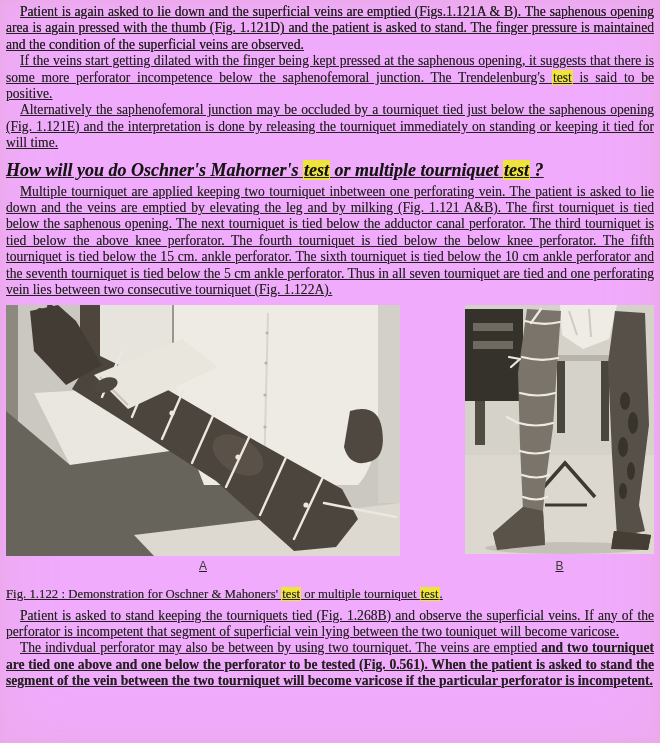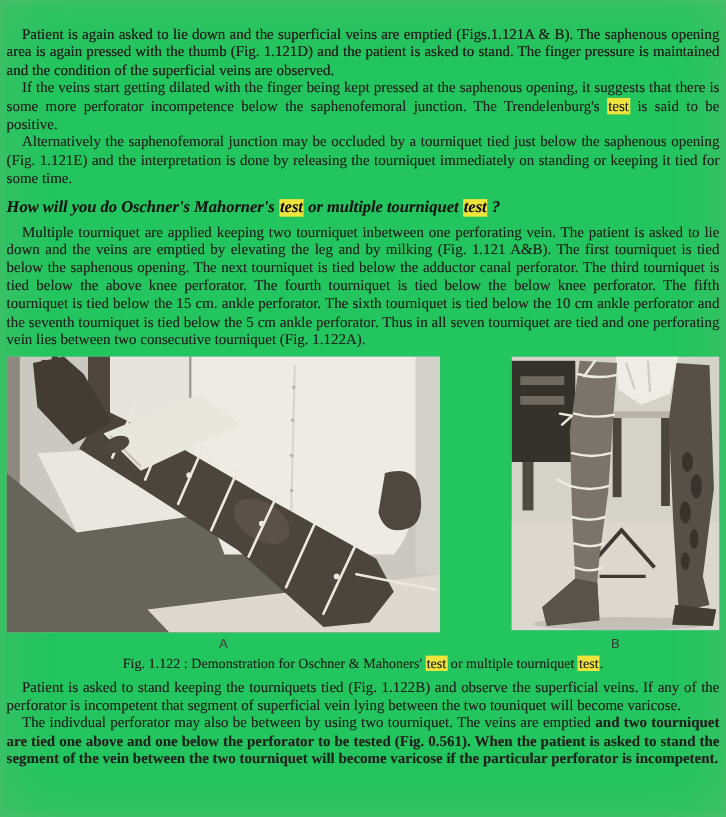--- a/index.html
+++ b/index.html
@@ -1,39 +1,40 @@
 <!DOCTYPE html>
 <html><head>
 <meta charset="utf-8">
 <style>
   html,body{margin:0;padding:0;background:#e8e4df;}
   .page{
     position:relative;
     width:660px;height:743px;
     margin:0 auto;
-    background:#22c55e;
+    background:#f0abfc;
     box-shadow:inset 0 0 60px rgba(224,168,158,0.20), inset 0 0 8px rgba(210,160,150,0.15);
     font-family:"Liberation Serif", serif;
     color:#232120;
     overflow:hidden;
     box-sizing:border-box;
-    padding:23px 6px 0 6px;
+    padding:4px 6px 0 6px;
     text-shadow:0 0 0.3px rgba(20,20,20,0.45);
+    text-decoration:underline;
   }
   p.para{
     margin:0;
     font-size:13.6px;
     line-height:16.4px;
     text-align:justify;
     text-indent:14px;
   }
   p.para.thick{ text-shadow:0 0 0.55px rgba(20,20,20,0.8); }
   .q-heading{
     margin:9px 0 5px 0;
-    font-size:15px;
+    font-size:18px;
     line-height:18px;
     font-weight:bold;
     font-style:italic;
     color:#161413;
   }
   span.hl{ background:#efe43b; padding:0 1px; }
   span.b{ font-weight:bold; }
   .figure-block{ margin-top:6px; }
   .photos-row{
     display:flex;
@@ -48,38 +49,38 @@
     gap:65px;
     margin-top:3px;
     font-family:"Liberation Sans", sans-serif;
     font-size:12px;
     color:#3c3a38;
     text-shadow:none;
   }
   .labels-row .lbl-a{ width:394px; text-align:center; }
   .labels-row .lbl-b{ width:189px; text-align:center; }
   .fig-caption{
-    margin:3px 0 6px 0;
+    margin:13px 0 6px 0;
     font-size:12.8px;
     line-height:16px;
-    text-align:center;
+    text-align:left;
     color:#262422;
   }
   .closing p.para{ }
 </style>
 </head>
 <body>
 
 <div class="page">
 
   <p class="para thick"><span>Patient is again asked to lie down and the superficial veins are emptied (Figs.1.121A &amp; B). The saphenous opening area is again pressed with the thumb (Fig. 1.121D) and the patient is asked to stand. The finger pressure is maintained and the condition of the superficial veins are observed.</span></p>
 
   <p class="para"><span>If the veins start getting dilated with the finger being kept pressed at the saphenous opening,  it suggests that there is some more perforator incompetence below the saphenofemoral junction. The Trendelenburg's </span><span class="hl">test</span><span> is said to be positive.</span></p>
 
-  <p class="para"><span>Alternatively the saphenofemoral junction may be occluded by a tourniquet tied just below the saphenous opening (Fig. 1.121E) and the interpretation is done by releasing the tourniquet immediately on standing or keeping it tied for some time.</span></p>
+  <p class="para"><span>Alternatively the saphenofemoral junction may be occluded by a tourniquet tied just below the saphenous opening (Fig. 1.121E) and the interpretation is done by releasing the tourniquet immediately on standing or keeping it tied for will time.</span></p>
 
   <p class="q-heading"><span>How will you do Oschner's Mahorner's </span><span class="hl">test</span><span> or multiple tourniquet </span><span class="hl">test</span><span> ?</span></p>
 
   <p class="para"><span>Multiple tourniquet are applied keeping two tourniquet inbetween one perforating vein. The patient is asked to lie down and the veins are emptied by elevating the leg and by milking (Fig. 1.121 A&amp;B). The first tourniquet is tied below the saphenous opening. The next tourniquet is tied below the adductor canal perforator. The third tourniquet is tied below the above knee perforator. The fourth tourniquet is tied below the below knee perforator. The fifth tourniquet is tied below the 15 cm. ankle perforator. The sixth tourniquet is tied below the 10 cm ankle perforator and the seventh tourniquet is tied below the 5 cm ankle perforator. Thus in all seven tourniquet are  tied and one perforating vein lies between two consecutive tourniquet (Fig. 1.122A).</span></p>
 
   <div class="figure-block">
     <div class="photos-row">
 
       <div class="photo-a-wrap">
         <svg viewBox="0 0 394 251" preserveAspectRatio="none">
@@ -192,18 +193,18 @@
 
     <div class="labels-row">
       <div class="lbl-a">A</div>
       <div class="lbl-b">B</div>
     </div>
 
     <p class="fig-caption"><span>Fig. 1.122 : Demonstration for Oschner &amp; Mahoners' </span><span class="hl">test</span><span> or multiple tourniquet </span><span class="hl">test</span><span>.</span></p>
   </div>
 
   <div class="closing">
-    <p class="para"><span>Patient is asked to stand keeping the tourniquets tied (Fig. 1.122B) and observe the superficial veins. If any of the perforator is incompetent that segment of superficial vein lying between the two touniquet will become varicose.</span></p>
+    <p class="para"><span>Patient is asked to stand keeping the tourniquets tied (Fig. 1.268B) and observe the superficial veins. If any of the perforator is incompetent that segment of superficial vein lying between the two touniquet will become varicose.</span></p>
 
     <p class="para"><span>The indivdual perforator may also be between by using two tourniquet. The veins are emptied </span><span class="b">and two tourniquet are tied one above and one below the perforator to be tested (Fig. 0.561). When the patient is asked to stand the segment of the vein between the two tourniquet will become varicose if the particular perforator is incompetent.</span></p>
   </div>
 
 </div>
 
 </body></html>

